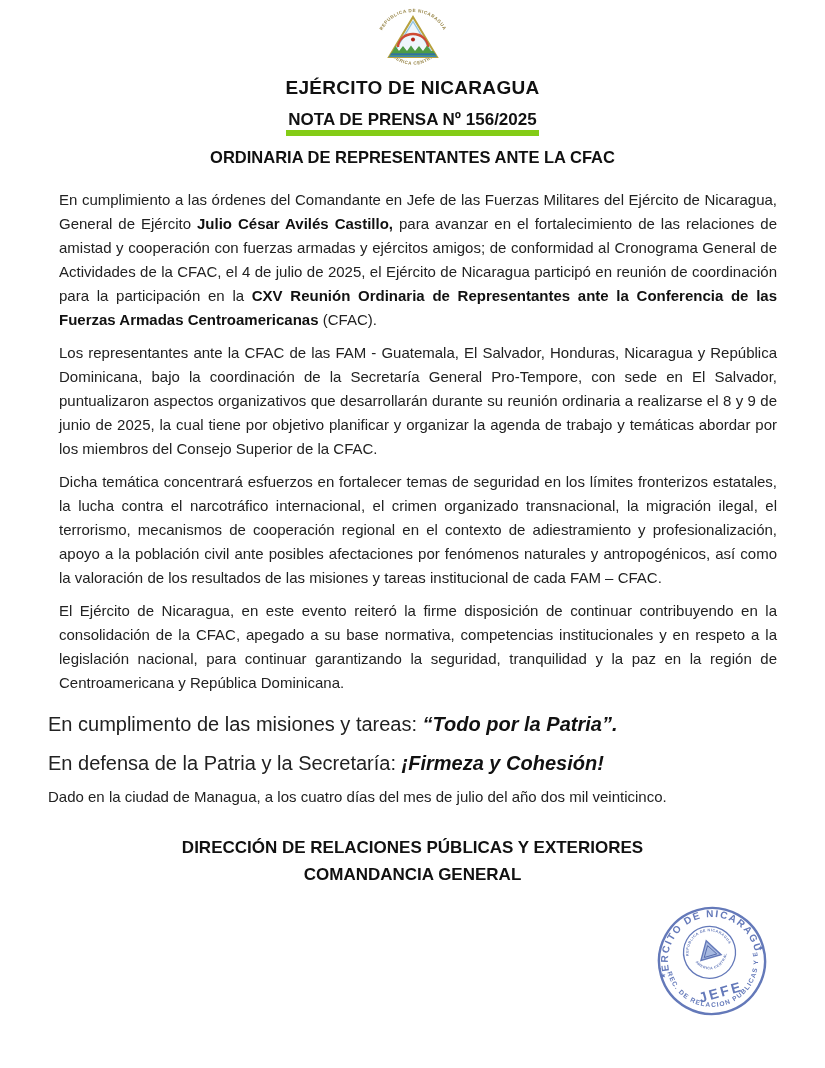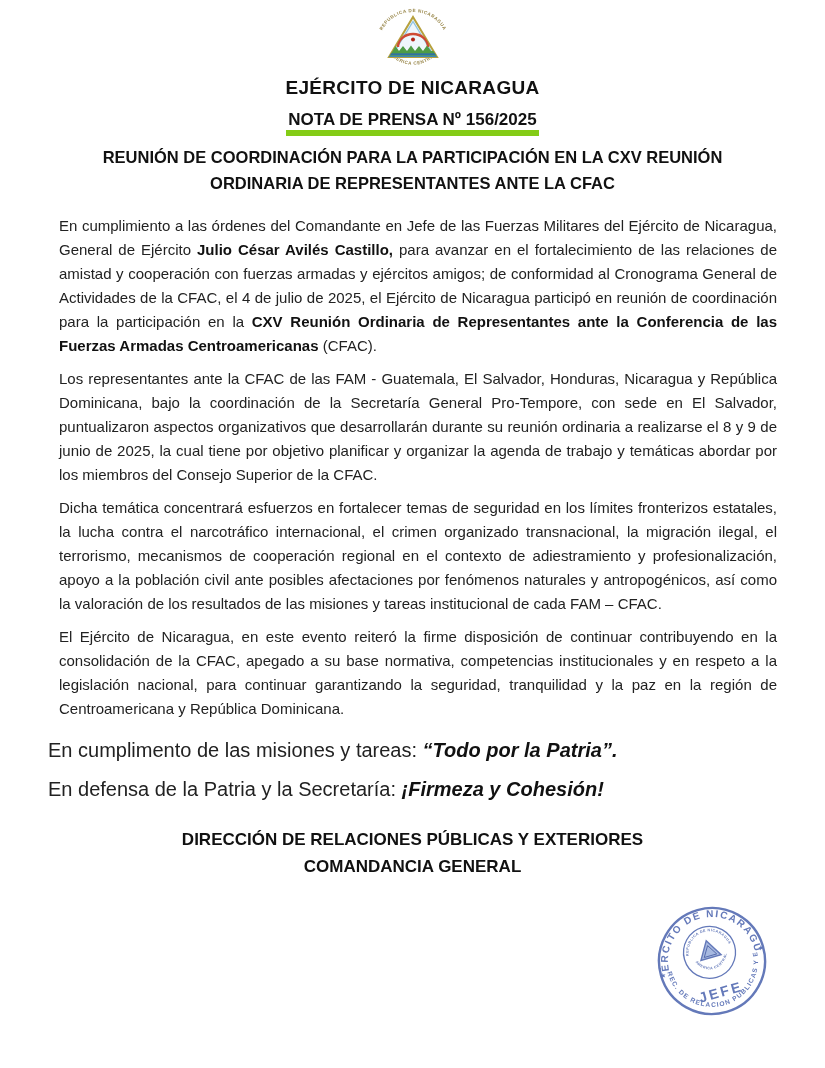--- a/index.html
+++ b/index.html
@@ -72,36 +72,36 @@
     </svg>
   </div>
 
   <div class="org-title">EJÉRCITO DE NICARAGUA</div>
 
   <div class="press-note">
     <span class="press-note-text">NOTA DE PRENSA Nº 156/2025</span>
   </div>
 
   <div class="headline">
-    <div>REUNIÓN DE COORDINACIÓN PARA LA PARTICIPACIÓN EN LA CXV REUNIÓN</div>
     <div>ORDINARIA DE REPRESENTANTES ANTE LA CFAC</div>
   </div>
 
   <div class="content">
     <div id="body-paragraphs">
         <p class="para"><span>En cumplimiento a las órdenes del Comandante en Jefe de las Fuerzas Militares del Ejército de Nicaragua, General de Ejército </span><span class="b">Julio César Avilés Castillo,</span><span> para avanzar en el fortalecimiento de las relaciones de amistad y cooperación con fuerzas armadas y ejércitos amigos; de conformidad al Cronograma General de Actividades de la CFAC, el 4 de julio de 2025, el Ejército de Nicaragua participó en reunión de coordinación para la participación en la </span><span class="b">CXV Reunión Ordinaria de Representantes ante la Conferencia de las Fuerzas Armadas Centroamericanas</span><span> (CFAC).</span></p>
         <p class="para"><span>Los representantes ante la CFAC de las FAM - Guatemala, El Salvador, Honduras, Nicaragua y República Dominicana, bajo la coordinación de la Secretaría General Pro-Tempore, con sede en El Salvador, puntualizaron aspectos organizativos que desarrollarán durante su reunión ordinaria a realizarse el 8 y 9 de junio de 2025, la cual tiene por objetivo planificar y organizar la agenda de trabajo y temáticas abordar por los miembros del Consejo Superior de la CFAC.</span></p>
         <p class="para"><span>Dicha temática concentrará esfuerzos en fortalecer temas de seguridad en los límites fronterizos estatales, la lucha contra el narcotráfico internacional, el crimen organizado transnacional, la migración ilegal, el terrorismo, mecanismos de cooperación regional en el contexto de adiestramiento y profesionalización, apoyo a la población civil ante posibles afectaciones por fenómenos naturales y antropogénicos, así como la valoración de los resultados de las misiones y tareas institucional de cada FAM – CFAC.</span></p>
         <p class="para"><span>El Ejército de Nicaragua, en este evento reiteró la firme disposición de continuar contribuyendo en la consolidación de la CFAC, apegado a su base normativa, competencias institucionales y en respeto a la legislación nacional, para continuar garantizando la seguridad, tranquilidad y la paz en la región de Centroamericana y República Dominicana.</span></p>
       </div>
 
     <p class="motto"><span>En cumplimento de las misiones y tareas: </span><span class="bi">“Todo por la Patria”.</span></p>
 
     <p class="motto"><span>En defensa de la Patria y la Secretaría: </span><span class="bi">¡Firmeza y Cohesión!</span></p>
 
+    <p class="dateline">Dado en la ciudad de Managua, a los cuatro días del mes de julio del año dos mil veinticinco.</p>
   </div>
 
   <div class="footer">
     <div>DIRECCIÓN DE RELACIONES PÚBLICAS Y EXTERIORES</div>
     <div>COMANDANCIA GENERAL</div>
   </div>
 
   <div class="seal">
     <svg width="122" height="122" viewBox="0 0 122 122">
       <g transform="rotate(-16 61 61)" opacity="0.88">

